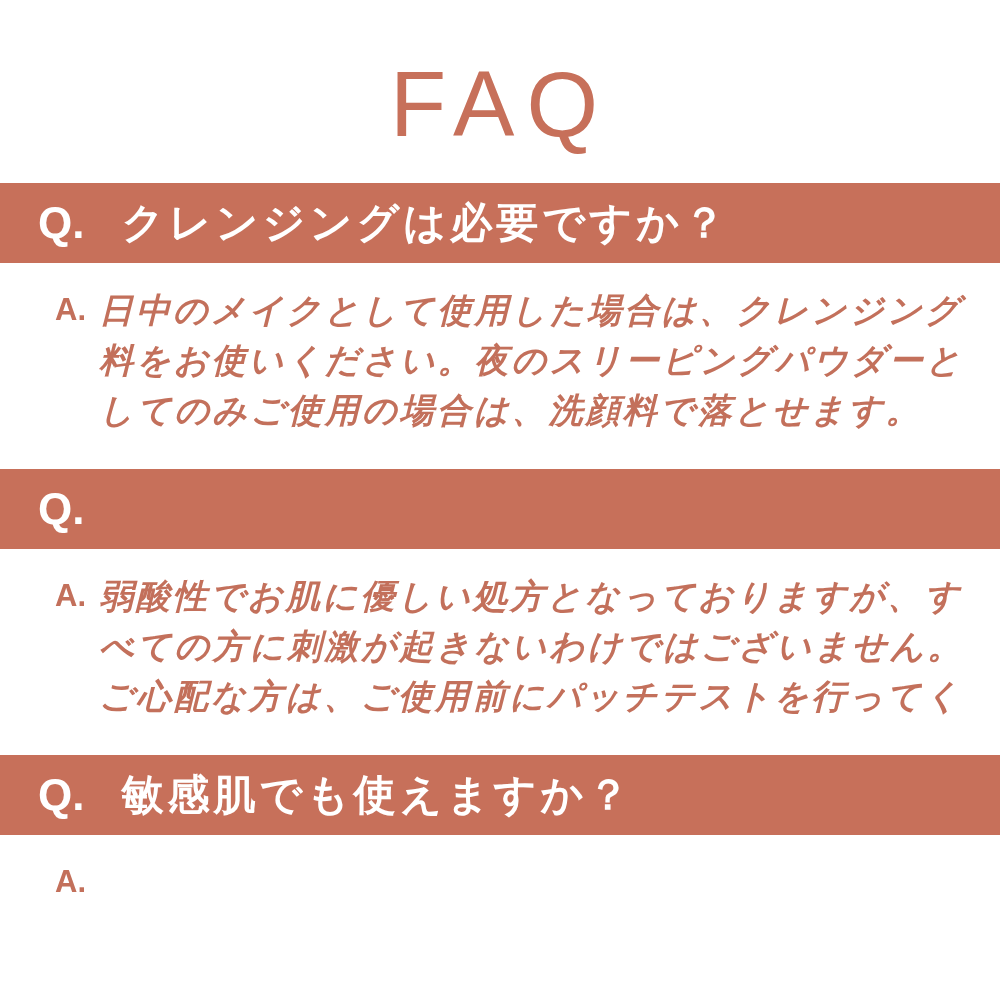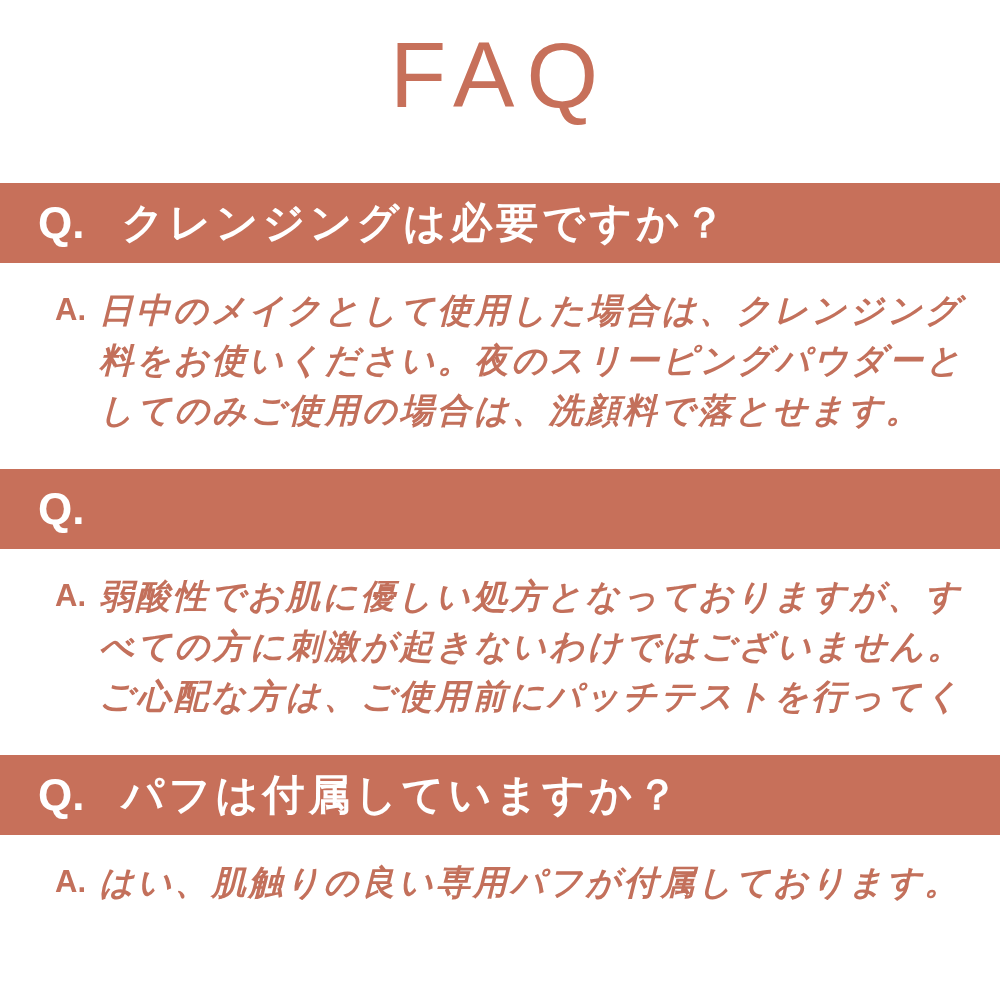--- a/index.html
+++ b/index.html
@@ -13,21 +13,21 @@
     font-family: "Liberation Sans", "DejaVu Sans", sans-serif;
     background: #fff;
   }
   .page {
     width: 1000px;
     height: 1000px;
     background: var(--bg);
     overflow: hidden;
   }
   .page-title {
-    padding-top: 25px;
+    padding-top: 54px;
     height: 149px;
     text-align: center;
     color: var(--accent);
     font-size: 92px;
     font-weight: 400;
     letter-spacing: 12px;
     line-height: 1.1;
   }
   .qbar {
     margin-top: 34px;
@@ -103,23 +103,20 @@
         <div class="a-line">弱酸性でお肌に優しい処方となっておりますが、す</div>
         <div class="a-line">べての方に刺激が起きないわけではございません。</div>
         <div class="a-line">ご心配な方は、ご使用前にパッチテストを行ってく</div>
       </div>
     </div>
   </div>
 
   <div>
     <div class="qbar">
       <span class="q-prefix">Q.</span>
-      <span class="q-text">パフは付属していますか？</span>
+      <span class="q-text">敏感肌でも使えますか？</span>
     </div>
     <div class="answer">
       <span class="a-prefix">A.</span>
-      <div class="a-lines">
-        <div class="a-line">はい、肌触りの良い専用パフが付属しております。</div>
-      </div>
     </div>
   </div>
 
 </div>
 
 </body></html>

